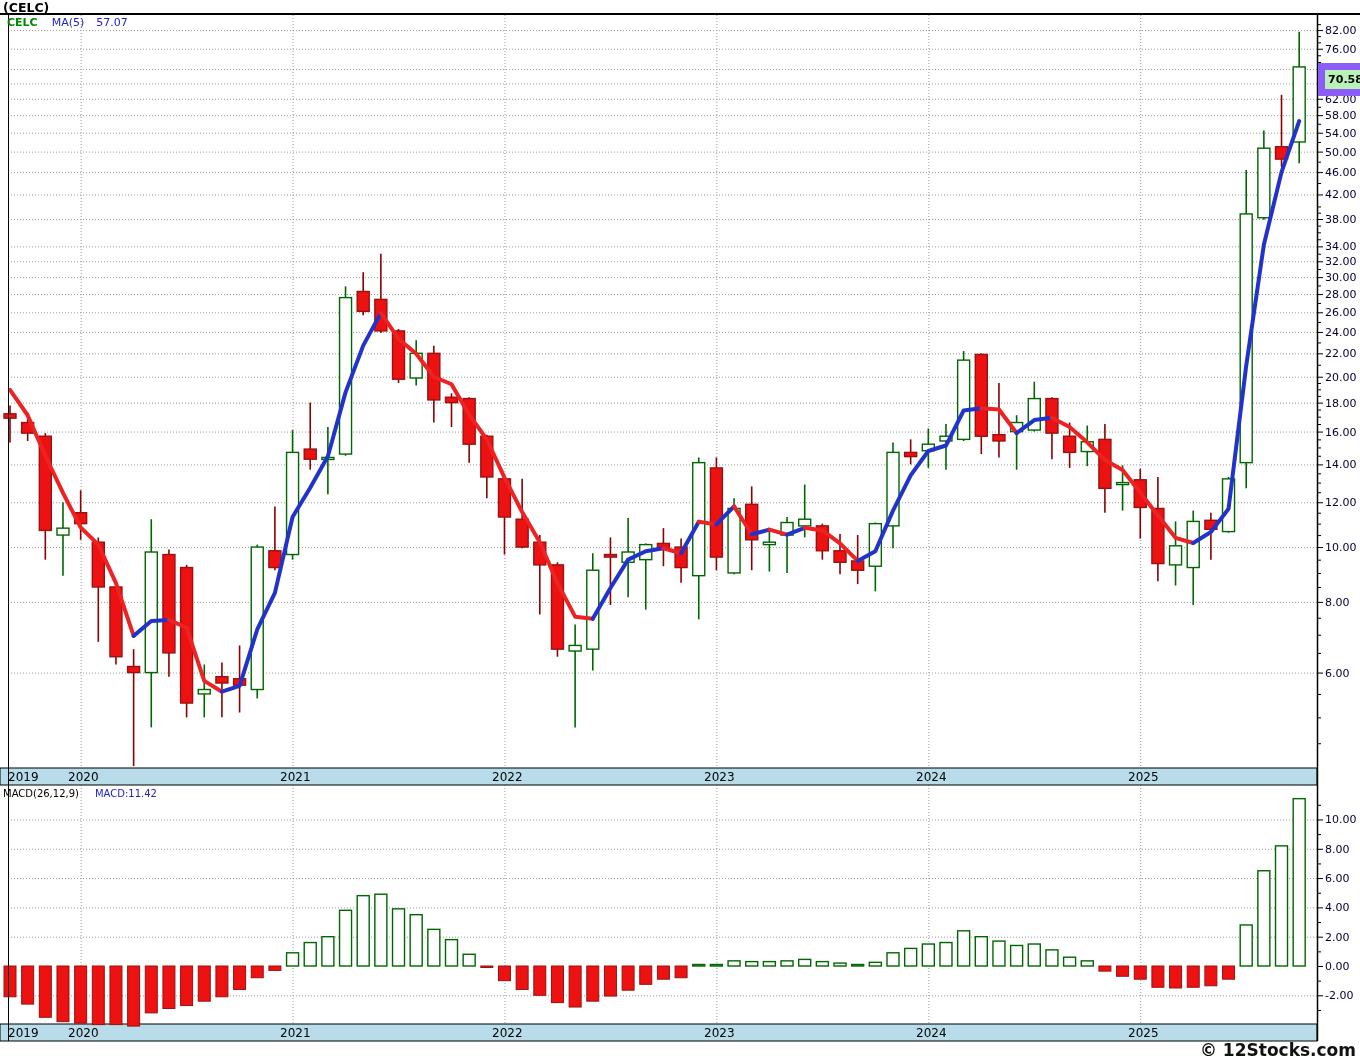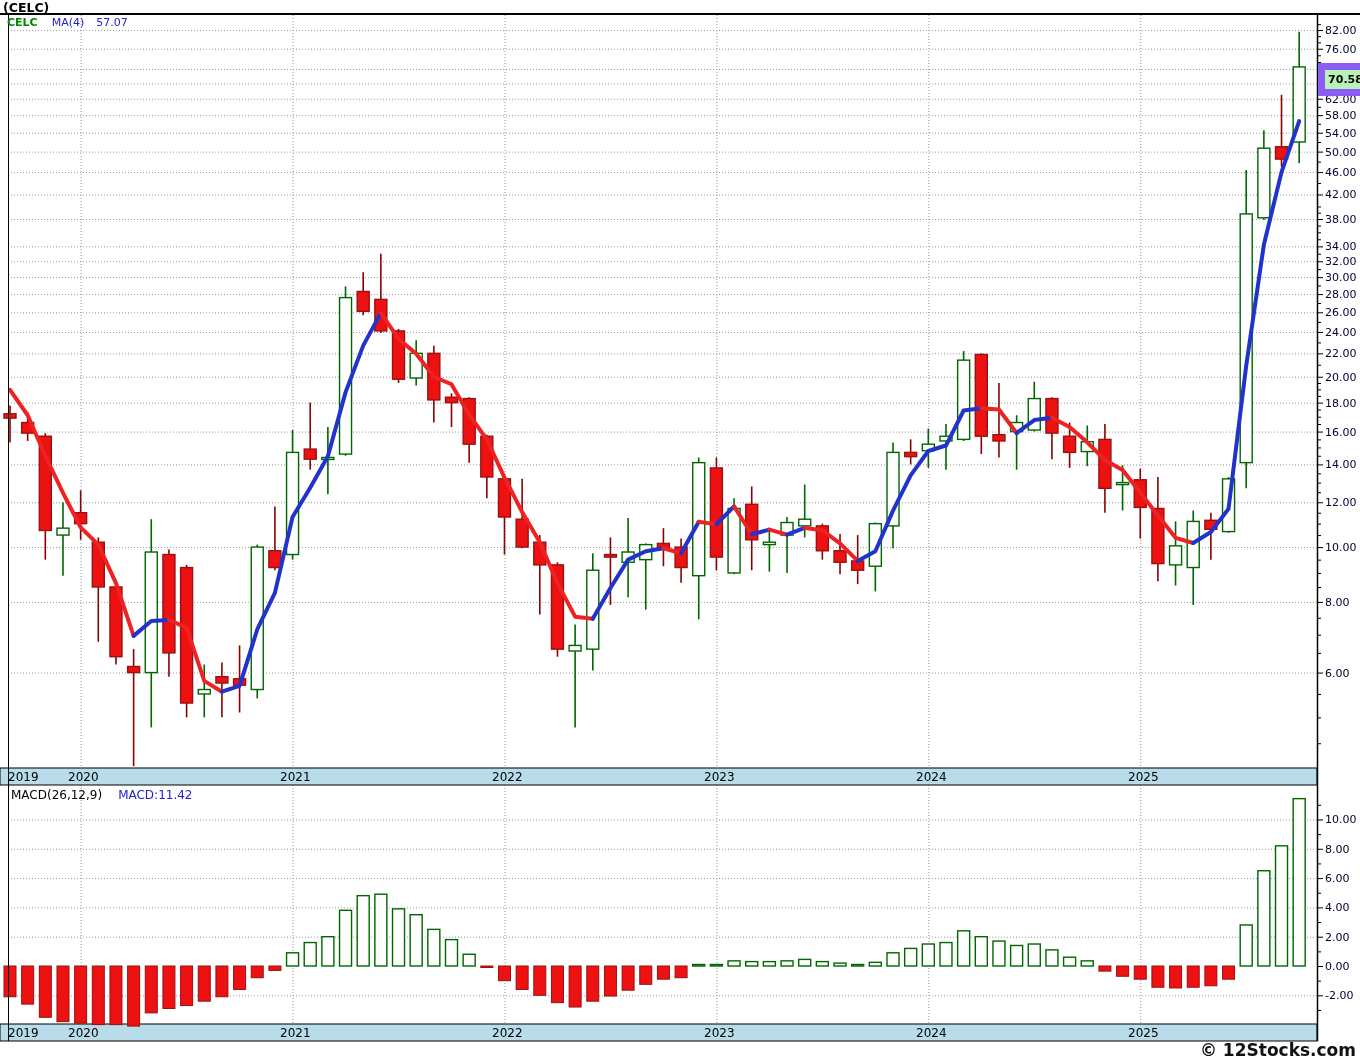--- a/index.html
+++ b/index.html
@@ -3,21 +3,21 @@
 <meta charset="utf-8">
 <style>
   html,body{margin:0;padding:0;background:#fff;}
   .stage{position:relative;width:1360px;height:1056px;background:#ffffff;overflow:hidden;
          font-family:"DejaVu Sans","Liberation Sans",sans-serif;}
   .title{position:absolute;left:3px;top:0px;font-size:12.5px;font-weight:bold;color:#000;}
   .legend-main{position:absolute;left:7px;top:16px;font-size:11px;white-space:pre;}
   .legend-main .sym{color:#008800;font-weight:bold;margin-top:10px;}
   .legend-main .ma{color:#2222cc;margin-left:14px;}
   .legend-main .maval{color:#2222cc;margin-left:12px;}
-  .legend-macd{position:absolute;left:11px;top:788px;font-size:12px;white-space:pre;}
+  .legend-macd{position:absolute;left:3px;top:788px;font-size:10px;white-space:pre;}
   .legend-macd .lbl{color:#000;}
   .legend-macd .val{color:#2222cc;margin-left:16px;}
   .badge{position:absolute;left:1318px;top:63px;width:41px;height:19px;background:#b9f2b9;
          border:7px solid #8b5cf6;color:#000;font-size:11px;font-weight:bold;
          display:flex;align-items:center;justify-content:center;}
   .watermark{position:absolute;right:4px;top:1040px;font-size:17px;font-weight:700;color:#111;}
   svg{position:absolute;left:0;top:0;}
 </style>
 </head>
 <body>
@@ -462,20 +462,20 @@
         <line x1="1317" y1="863.922" x2="1321" y2="863.922" stroke="#000" stroke-width="1"></line>
         <line x1="1317" y1="834.614" x2="1321" y2="834.614" stroke="#000" stroke-width="1"></line>
         <line x1="1317" y1="805.306" x2="1321" y2="805.306" stroke="#000" stroke-width="1"></line>
       </g>
       <g>
         <line x1="0" y1="14" x2="1360" y2="14" stroke="#000" stroke-width="2"></line>
         <line x1="8.5" y1="15" x2="8.5" y2="1041" stroke="#000" stroke-width="1"></line>
       </g>
     </svg>
 
-  <div class="legend-main"><span class="sym">CELC</span><span class="ma">MA(4)</span><span class="maval">57.07</span></div>
+  <div class="legend-main"><span class="sym">CELC</span><span class="ma">MA(5)</span><span class="maval">57.07</span></div>
 
   <div class="legend-macd"><span class="lbl">MACD(26,12,9)</span><span class="val">MACD:11.42</span></div>
 
   <div class="badge">70.58</div>
 
   <div class="watermark">© 12Stocks.com</div>
 </div>
 
 </body></html>

